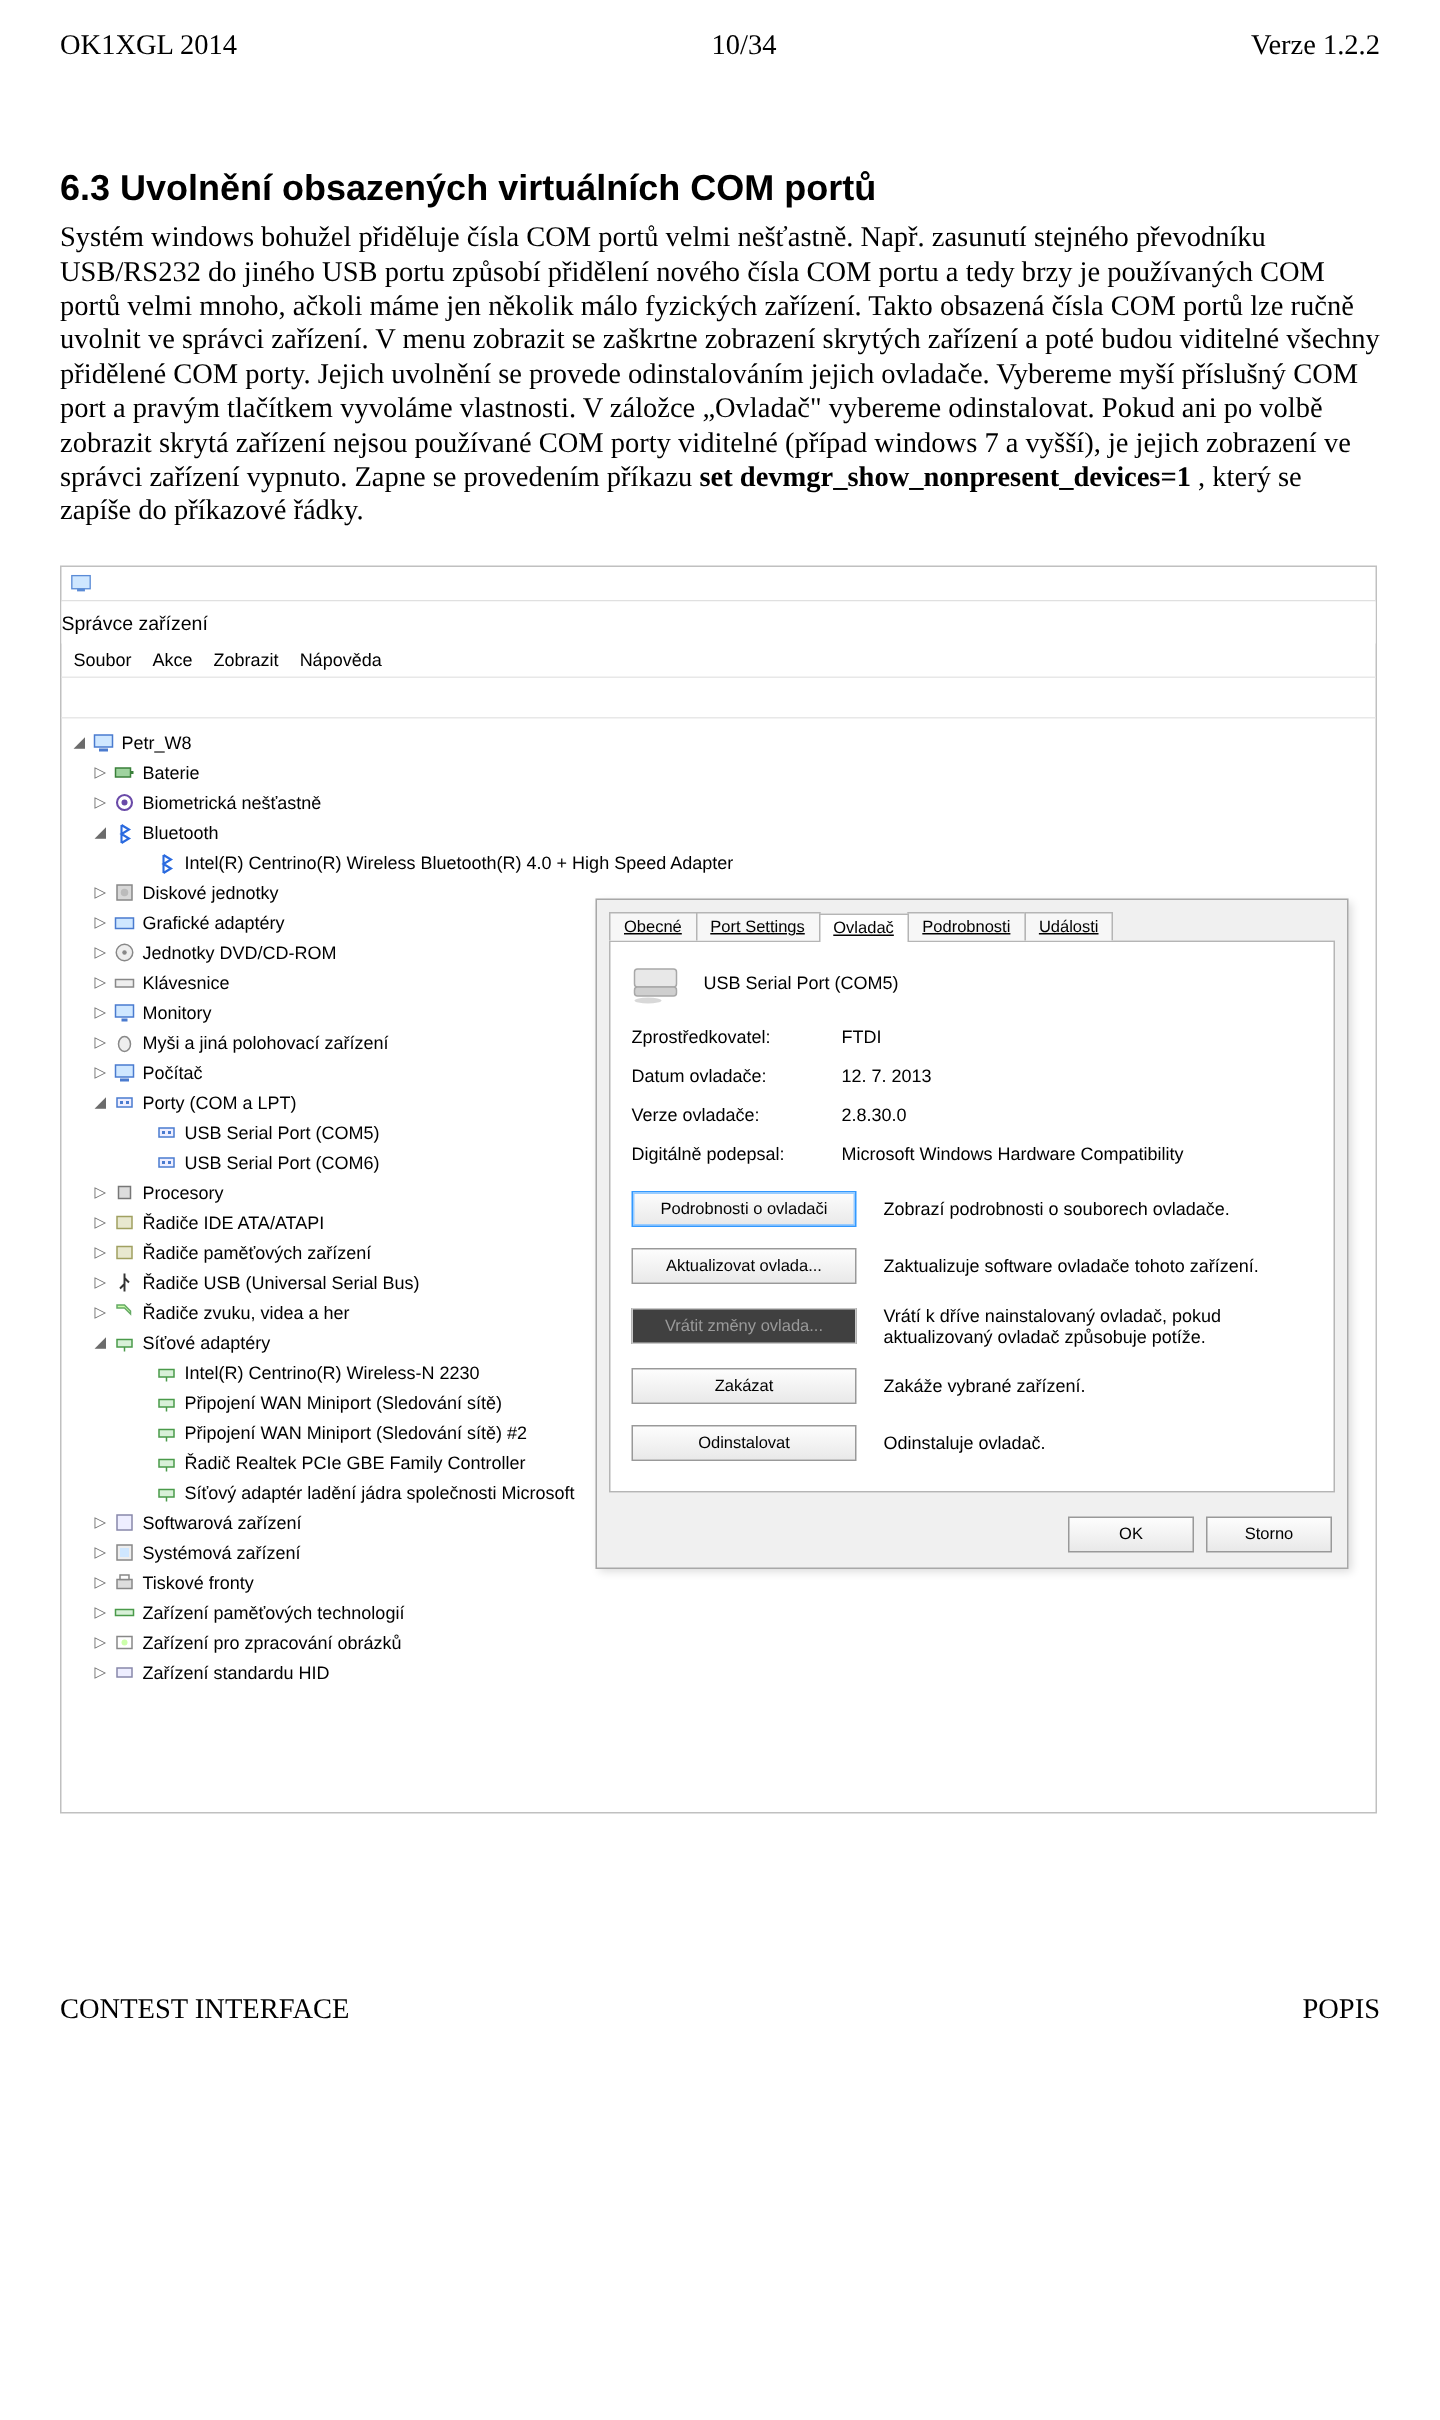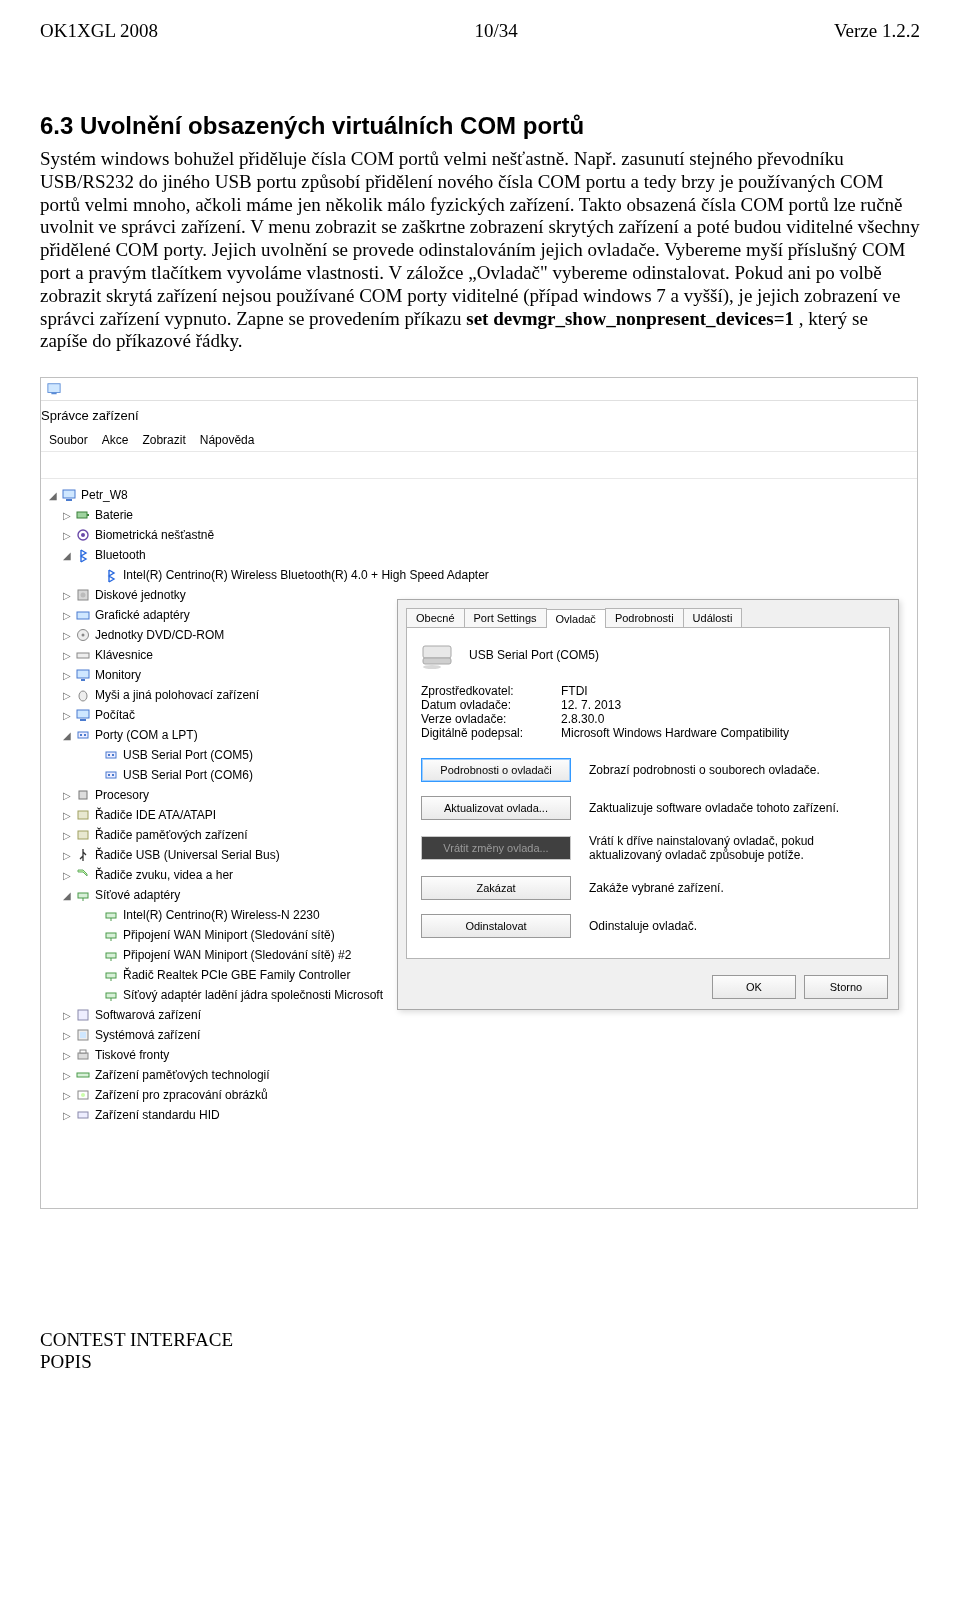--- a/index.html
+++ b/index.html
@@ -149,20 +149,21 @@
     padding: 8px 8px 0 8px;
     gap: 0;
   }
   .dlg-tab {
     font-size: 11px;
     padding: 3px 9px;
     border: 1px solid #b5b5b5;
     border-bottom: none;
     background: #f7f7f7;
     margin-right: -1px;
+    text-decoration: underline;
   }
   .dlg-tab.active {
     background: #fff;
     position: relative;
     top: 1px;
   }
   .dlg-content {
     margin: 0 8px 8px 8px;
     border: 1px solid #b5b5b5;
     background: #fff;
@@ -170,21 +171,21 @@
   }
   .dlg-dev {
     display: flex;
     align-items: center;
     gap: 14px;
     margin-bottom: 14px;
   }
   .dlg-info {
     display: grid;
     grid-template-columns: 140px auto;
-    row-gap: 0;
+    row-gap: 12px;
     font-size: 12px;
     margin-bottom: 18px;
   }
   .dlg-actions {
     display: grid;
     grid-template-columns: 150px auto;
     row-gap: 14px;
     column-gap: 18px;
     align-items: center;
     font-size: 12px;
@@ -209,33 +210,32 @@
     padding: 8px 10px 10px 0;
   }
   .dlg-footer .wbtn { width: 84px; }
 
   
   .doc-footer {
     display: flex;
     justify-content: space-between;
     font-size: 19px;
     margin-top: 120px;
-    flex-direction: column;
   }
 
   
   svg { display: block; }
 </style>
 </head>
 <body>
 
 <div class="page">
 
   <div class="doc-header">
-    <span>OK1XGL 2008</span>
+    <span>OK1XGL 2014</span>
     <span>10/34</span>
     <span>Verze 1.2.2</span>
   </div>
 
   <h2 class="section-title">6.3  Uvolnění obsazených virtuálních COM portů</h2>
 
   <p class="body-text">
     <span>Systém windows bohužel přiděluje čísla COM portů velmi nešťastně. Např. zasunutí stejného převodníku USB/RS232 do jiného USB portu způsobí přidělení nového čísla COM portu a tedy brzy je používaných COM portů velmi mnoho, ačkoli máme jen několik málo fyzických zařízení. Takto obsazená čísla COM portů lze ručně uvolnit ve správci zařízení. V menu zobrazit se zaškrtne zobrazení skrytých zařízení a poté budou viditelné všechny přidělené COM porty. Jejich uvolnění se provede odinstalováním jejich ovladače. Vybereme myší příslušný COM port a pravým tlačítkem vyvoláme vlastnosti. V záložce „Ovladač" vybereme odinstalovat. Pokud ani po volbě zobrazit skrytá zařízení nejsou používané COM porty viditelné (případ windows 7 a vyšší), je jejich zobrazení ve správci zařízení vypnuto. Zapne se provedením příkazu </span>
     <b>set devmgr_show_nonpresent_devices=1</b>
     <span> , který se zapíše do příkazové řádky.</span>

